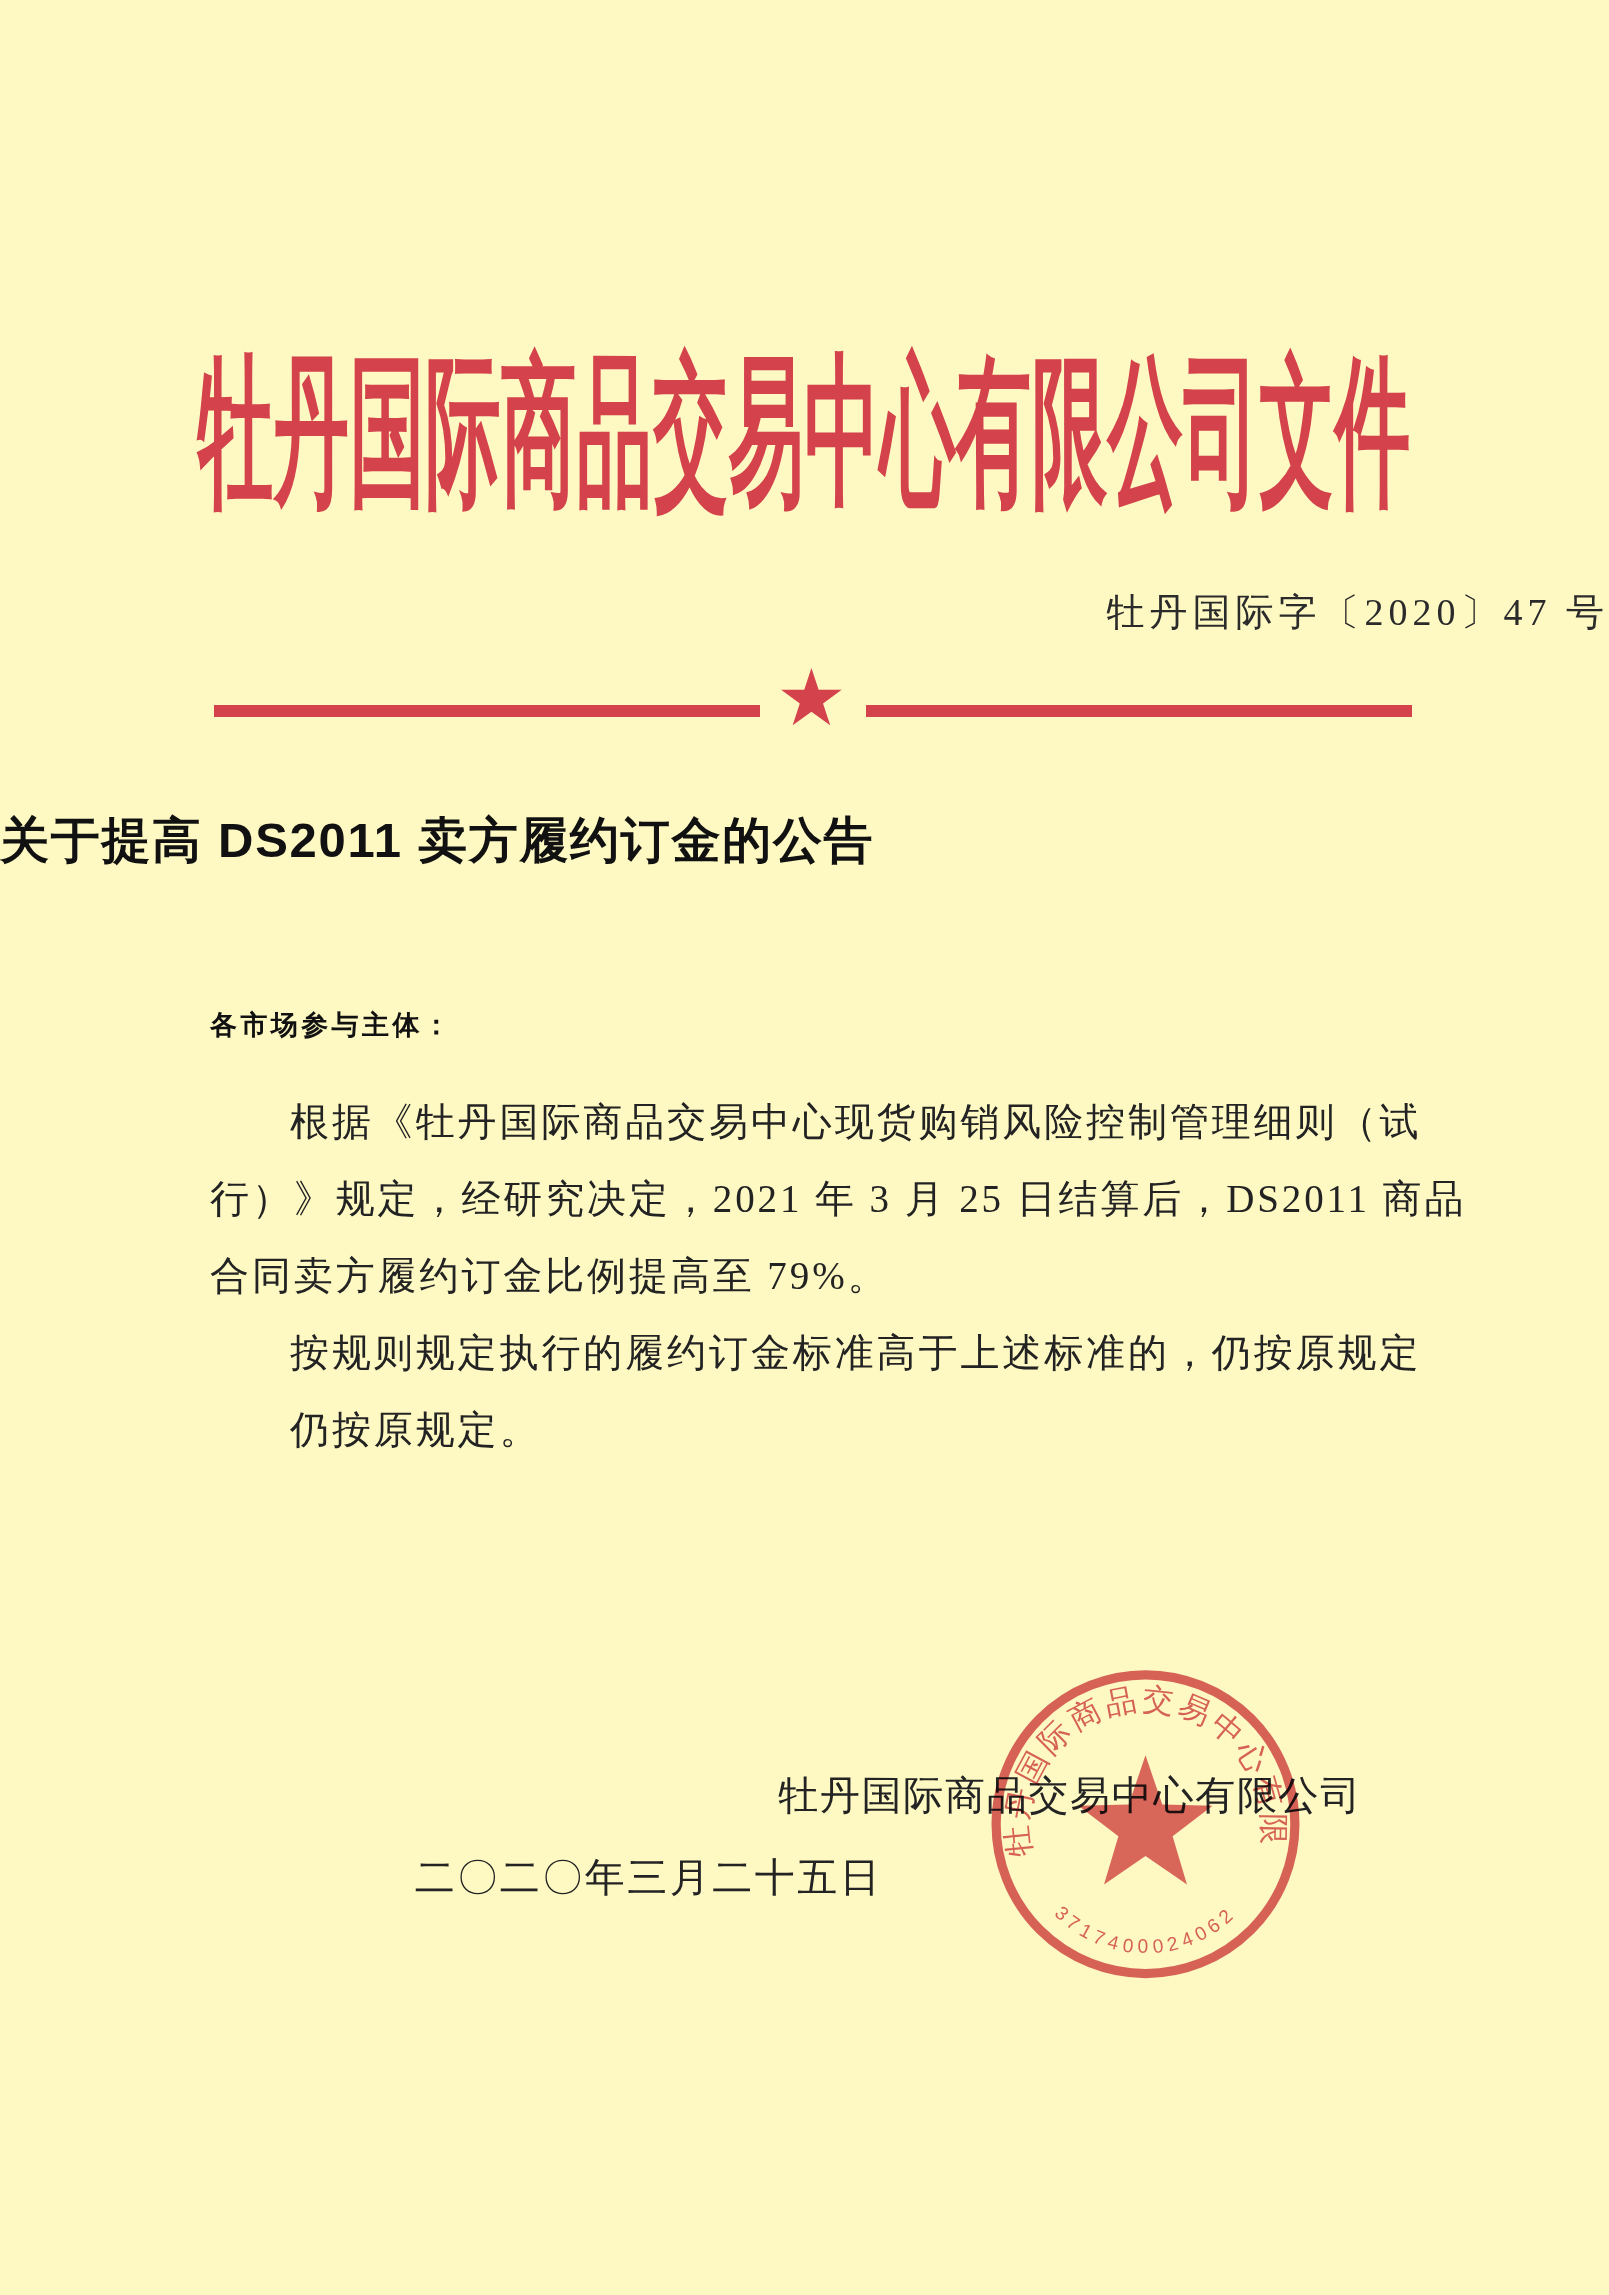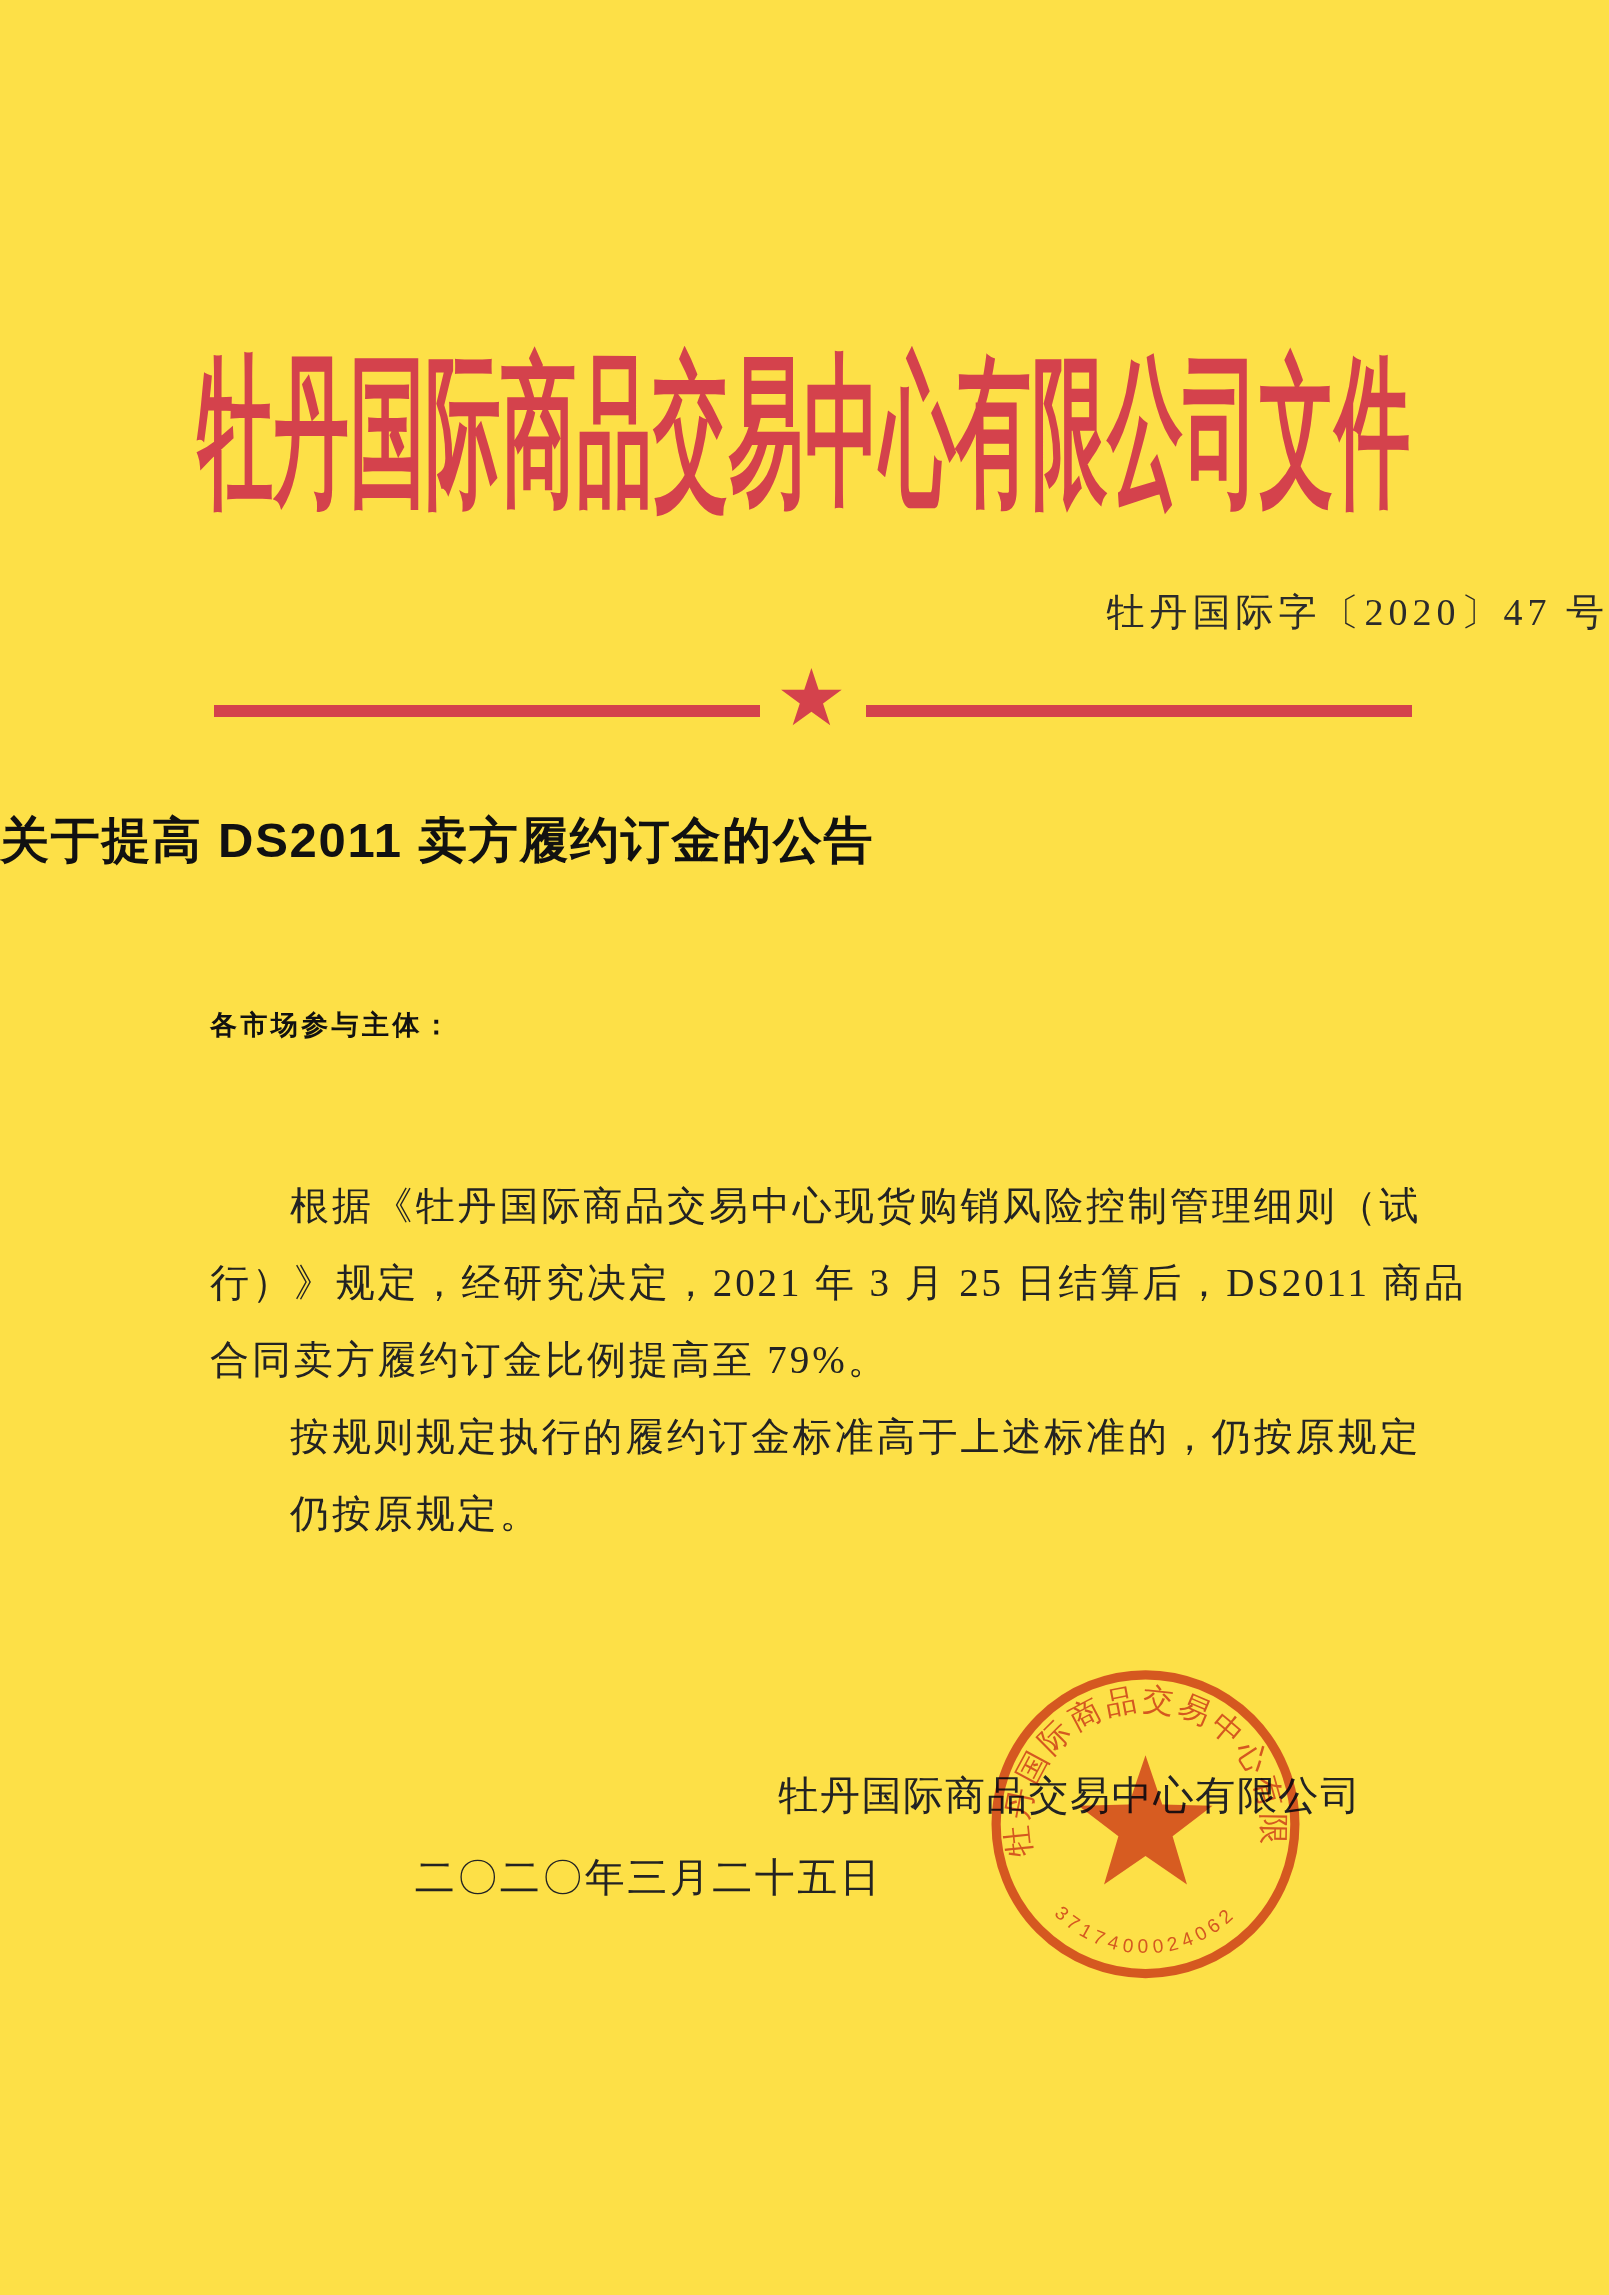--- a/index.html
+++ b/index.html
@@ -4,21 +4,21 @@
 <style>
   :root{
     --red:#d4424c;
     --seal-red:#cf4553;
     --ink:#1f1f1f;
   }
   html,body{margin:0;padding:0;background:#ffffff;}
   .page{
     position:relative;
     width:1609px;height:2295px;
-    background:#fde047;
+    background:#fef9c3;
     font-family:"Liberation Serif","DejaVu Serif",serif;
     color:var(--ink);
     overflow:hidden;
   }
   
   .org-title-wrap{
     position:absolute;top:342px;left:0;width:100%;height:184px;
     display:flex;align-items:center;justify-content:center;
   }
   .org-title{
@@ -46,21 +46,21 @@
     text-align:left;font-size:49px;font-weight:700;letter-spacing:1.7px;color:#111;
     font-family:"Liberation Sans","DejaVu Sans",sans-serif;
     white-space:nowrap;
   }
   .salutation{
     position:absolute;top:1007px;left:210px;
     font-size:27px;font-weight:700;letter-spacing:3.4px;color:#111;
     white-space:nowrap;
   }
   .body-block{
-    position:absolute;top:1167px;left:210px;width:1215px;
+    position:absolute;top:1083px;left:210px;width:1215px;
     font-size:39px;letter-spacing:2.9px;color:#232323;
   }
   .body-line{height:77px;line-height:77px;white-space:nowrap;}
   .body-line.indent{padding-left:80px;}
   
   .closing-company{
     position:absolute;top:1768px;left:0;width:1362px;
     text-align:right;font-size:40px;letter-spacing:1.7px;color:#232323;
     white-space:nowrap;
   }

